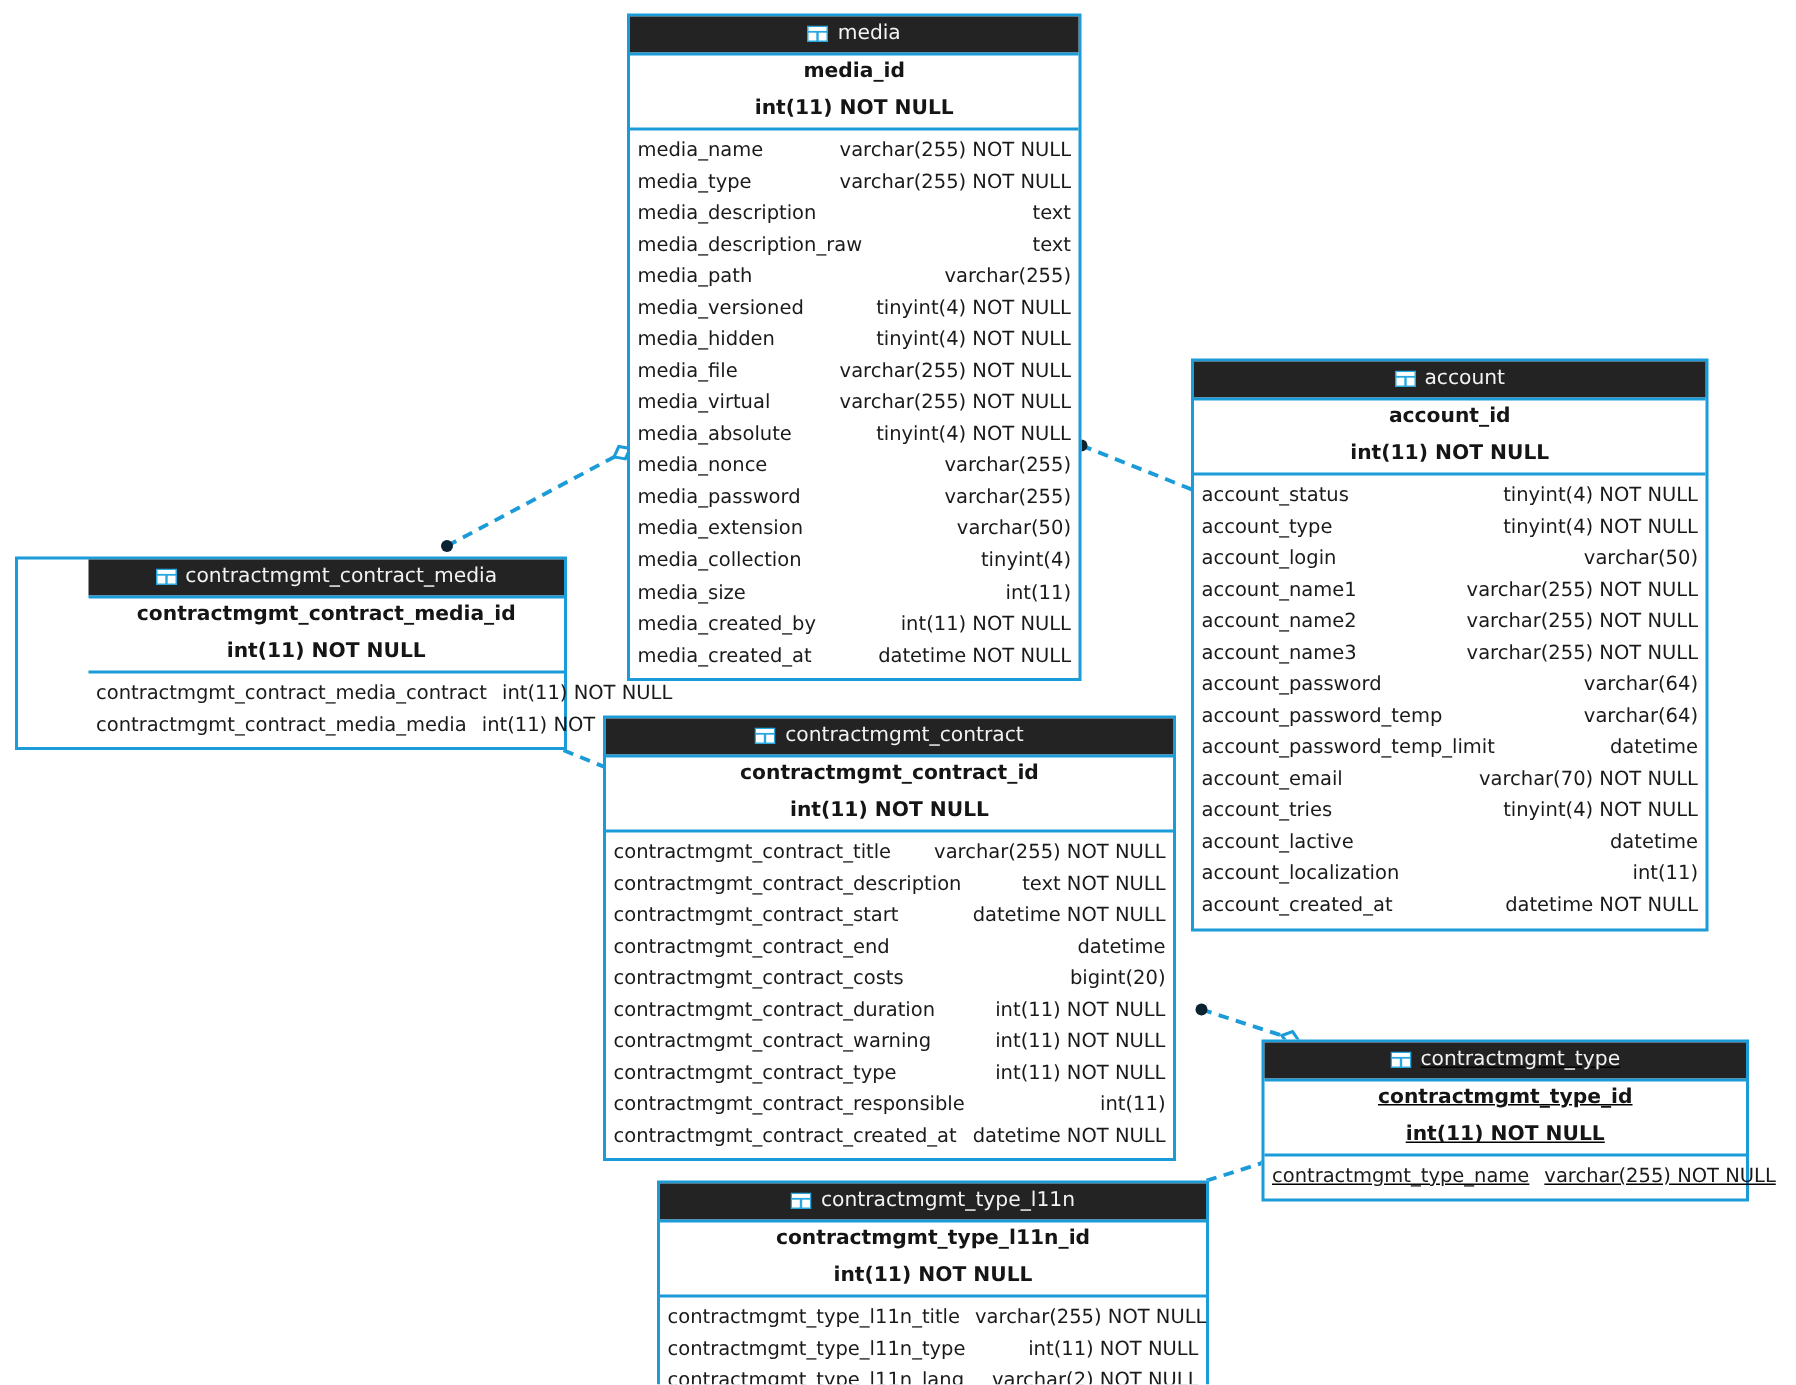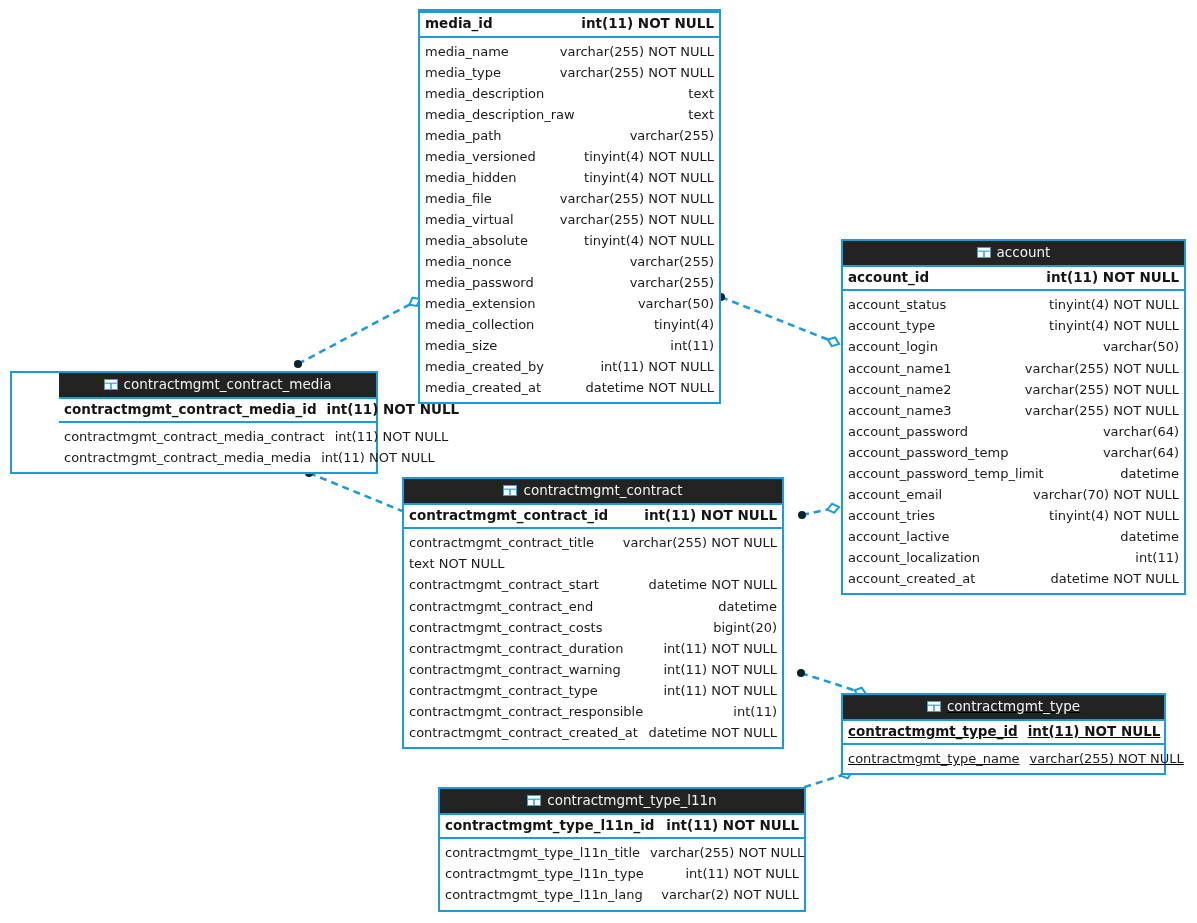--- a/index.html
+++ b/index.html
@@ -60,20 +60,21 @@
     display: flex;
     align-items: center;
     justify-content: space-between;
     padding: 3px 5px 4px 5px;
     font-weight: bold;
     font-size: 13.5px;
     color: #151515;
     white-space: nowrap;
     gap: 10px;
     line-height: 1.15;
+    flex-direction: column;
   }
   .fields {
     padding: 3px 5px 4px 5px;
   }
   .field-row {
     display: flex;
     align-items: center;
     justify-content: space-between;
     font-size: 13px;
     color: #1a1a1a;
@@ -81,21 +82,21 @@
     gap: 10px;
     line-height: 1.62;
   }
   .field-name { text-align: left; }
   .field-type { text-align: right; }
   .pk-name { text-align: left; }
   .pk-type { text-align: right; font-weight: bold; }
 
   
   #ent-media                      { left: 418px; top: 9px;   width: 303px; }
-  #ent-account                    { left: 841px; top: 239px; width: 345px; }
+  #ent-account                    { left: 794px; top: 239px; width: 345px; }
   #ent-contract-media             { left: 10px;  top: 371px; width: 368px; padding-left: 47px; }
   #ent-contract                   { left: 402px; top: 477px; width: 382px; }
   #ent-type                       { left: 841px; top: 693px; width: 325px; text-decoration: underline; }
   #ent-type-l11n                  { left: 438px; top: 787px; width: 368px; }
 </style>
 </head>
 <body>
 
 <div id="canvas">
 
@@ -126,20 +127,31 @@
         <polygon points="-6,0 0,-4.68 6,0 0,4.68" fill="#ffffff" stroke="#1b9bd8" stroke-width="2" transform="translate(860.2905767427383,692.1554171015) rotate(17.904447506248204)"></polygon>
       </g>
       <g>
         <line x1="770" y1="798" x2="852" y2="772" stroke="#1b9bd8" stroke-width="2.6" stroke-dasharray="7 5"></line>
         <circle cx="770" cy="798" r="4" fill="#0b2331"></circle>
         <polygon points="-6,0 0,-4.68 6,0 0,4.68" fill="#ffffff" stroke="#1b9bd8" stroke-width="2" transform="translate(846.2806161738041,773.8134631644036) rotate(-17.5924245621816)"></polygon>
       </g>
     </svg>
 
   <div class="entity" id="ent-media">
+    <div class="entity-header">
+      <span class="tbl-icon">
+        <svg width="14" height="11" viewBox="0 0 14 11">
+          <rect x="0" y="0" width="14" height="11" fill="#29a8e0"></rect>
+          <rect x="1" y="1" width="12" height="2.6" fill="#ffffff"></rect>
+          <rect x="1" y="4.8" width="5.2" height="5.2" fill="#ffffff"></rect>
+          <rect x="7.8" y="4.8" width="5.2" height="5.2" fill="#ffffff"></rect>
+        </svg>
+      </span>
+      <span>media</span>
+    </div>
     <div class="pk-row">
       <span class="pk-name">media_id</span>
       <span class="pk-type">int(11) NOT NULL</span>
     </div>
     <div class="fields">
         <div class="field-row">
           <span class="field-name">media_name</span>
           <span class="field-type">varchar(255) NOT NULL</span>
         </div>
         <div class="field-row">
@@ -328,20 +340,21 @@
     <div class="pk-row">
       <span class="pk-name">contractmgmt_contract_id</span>
       <span class="pk-type">int(11) NOT NULL</span>
     </div>
     <div class="fields">
         <div class="field-row">
           <span class="field-name">contractmgmt_contract_title</span>
           <span class="field-type">varchar(255) NOT NULL</span>
         </div>
         <div class="field-row">
+          <span class="field-name">contractmgmt_contract_description</span>
           <span class="field-type">text NOT NULL</span>
         </div>
         <div class="field-row">
           <span class="field-name">contractmgmt_contract_start</span>
           <span class="field-type">datetime NOT NULL</span>
         </div>
         <div class="field-row">
           <span class="field-name">contractmgmt_contract_end</span>
           <span class="field-type">datetime</span>
         </div>

